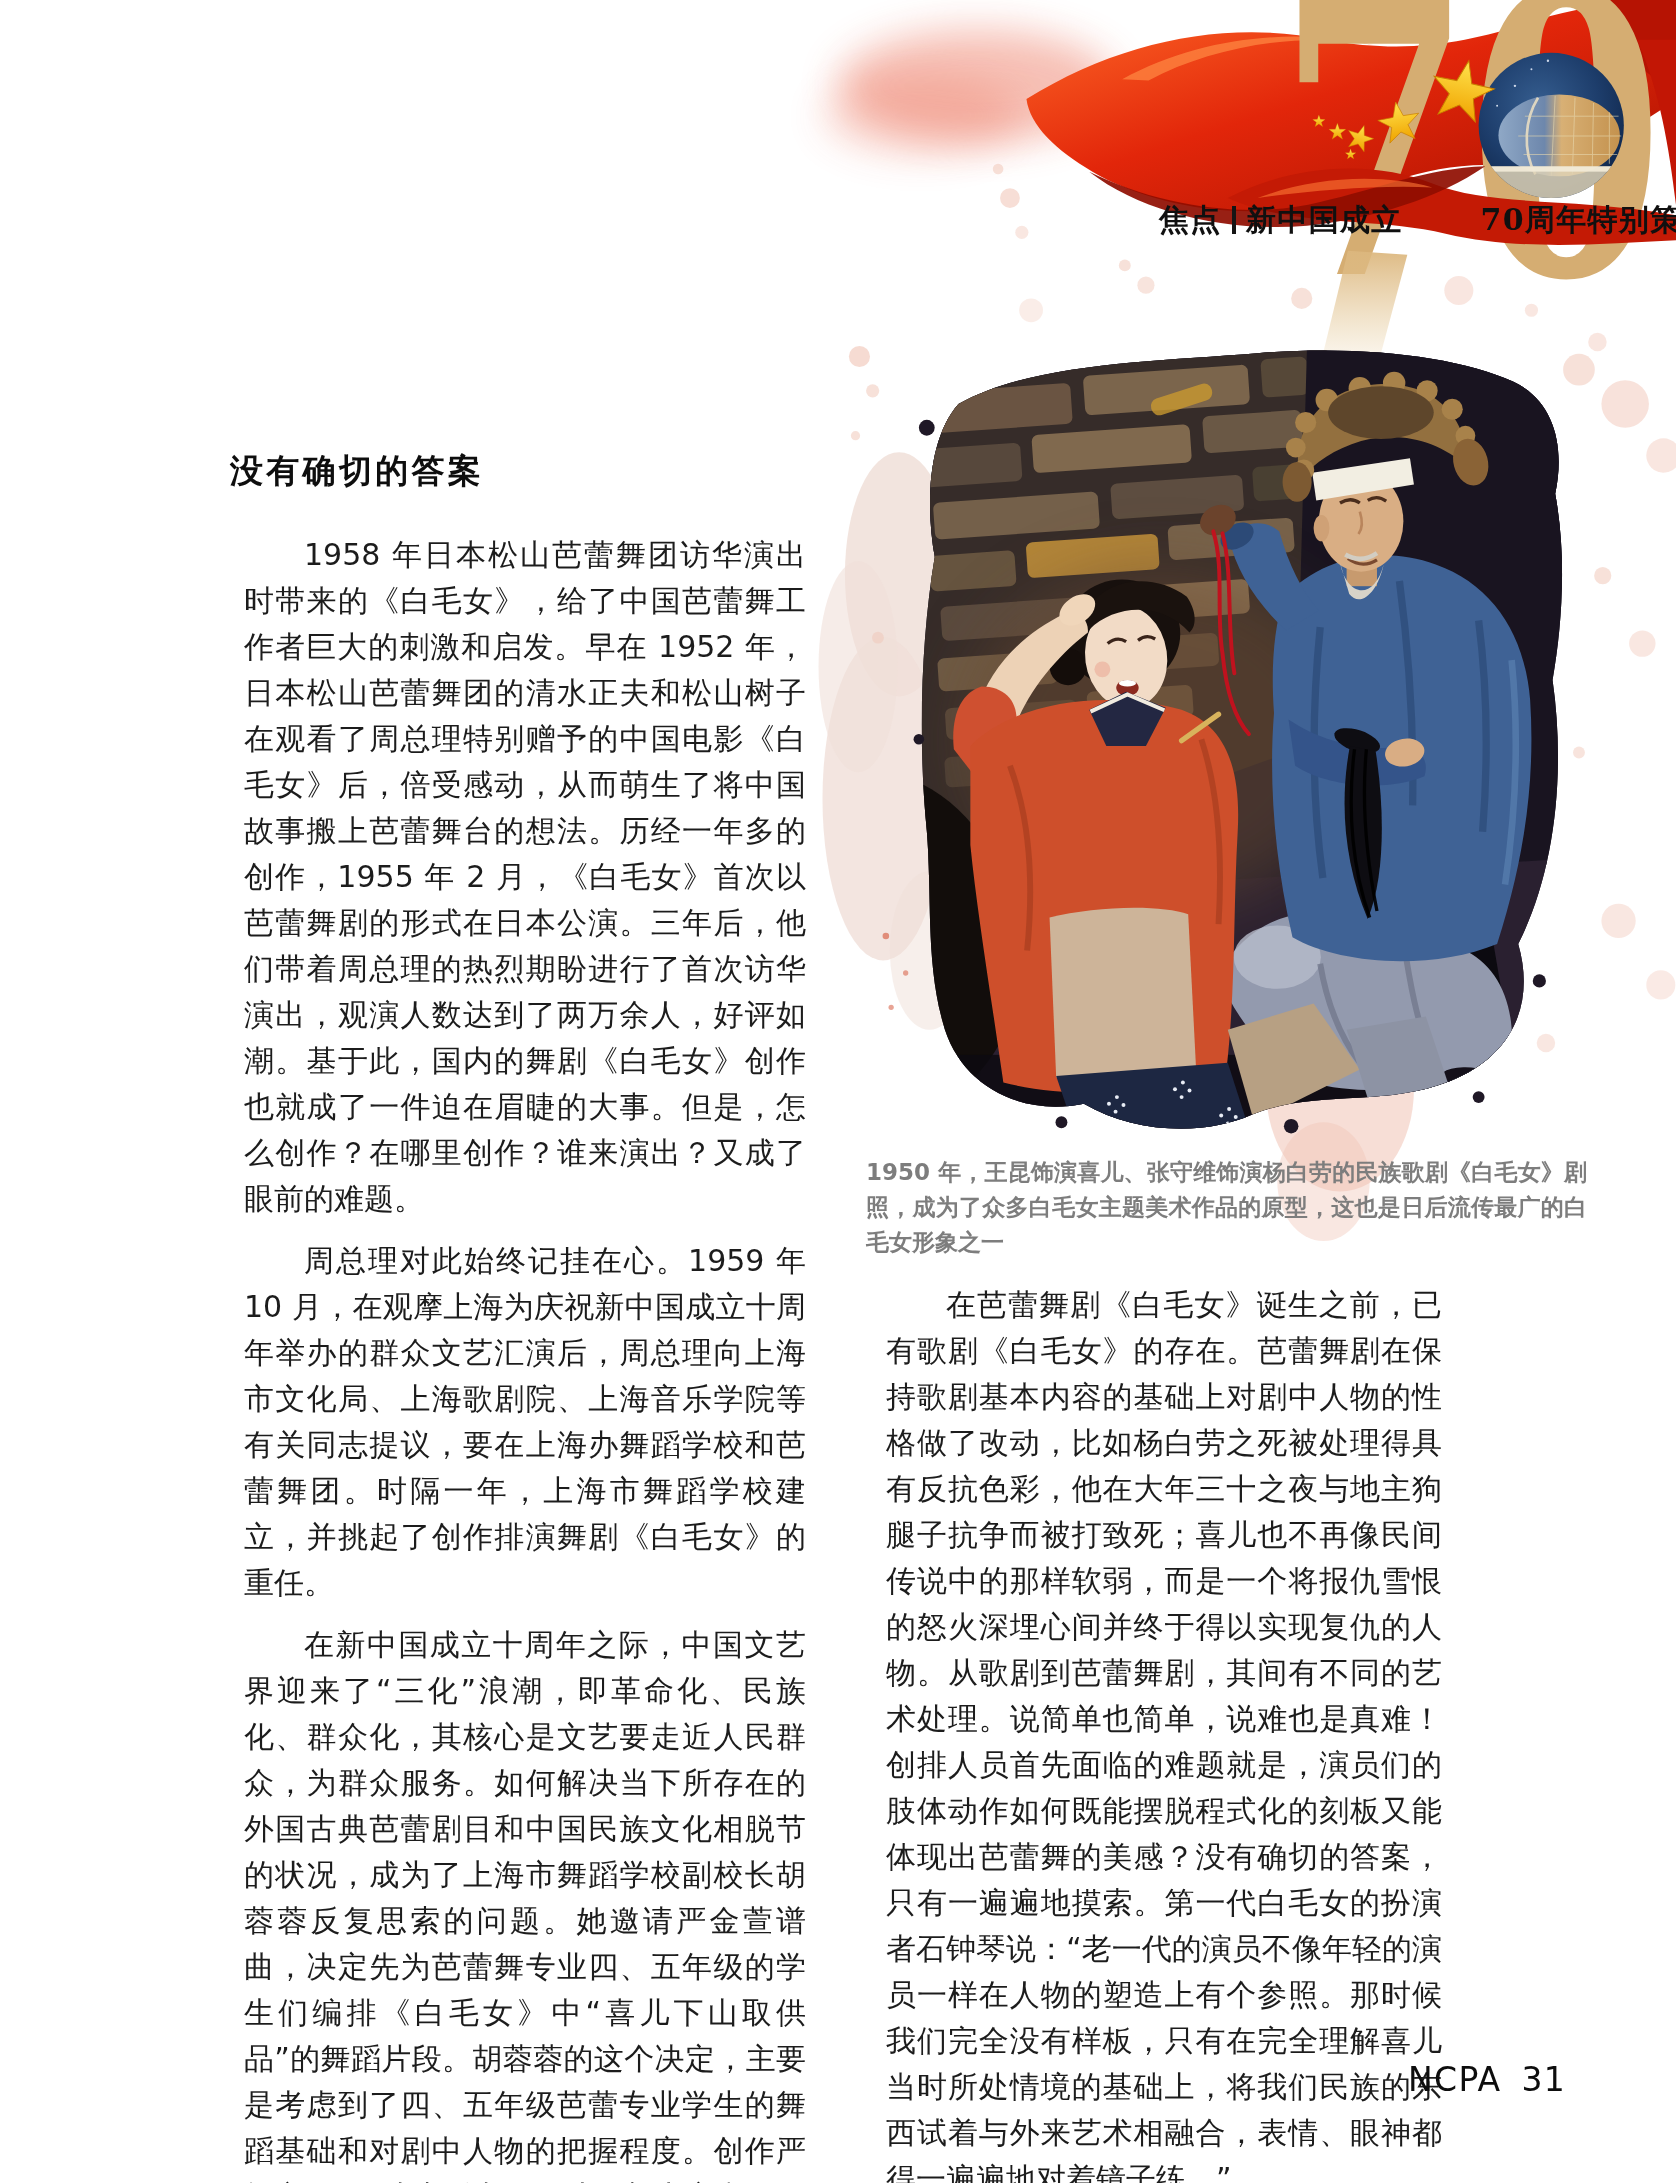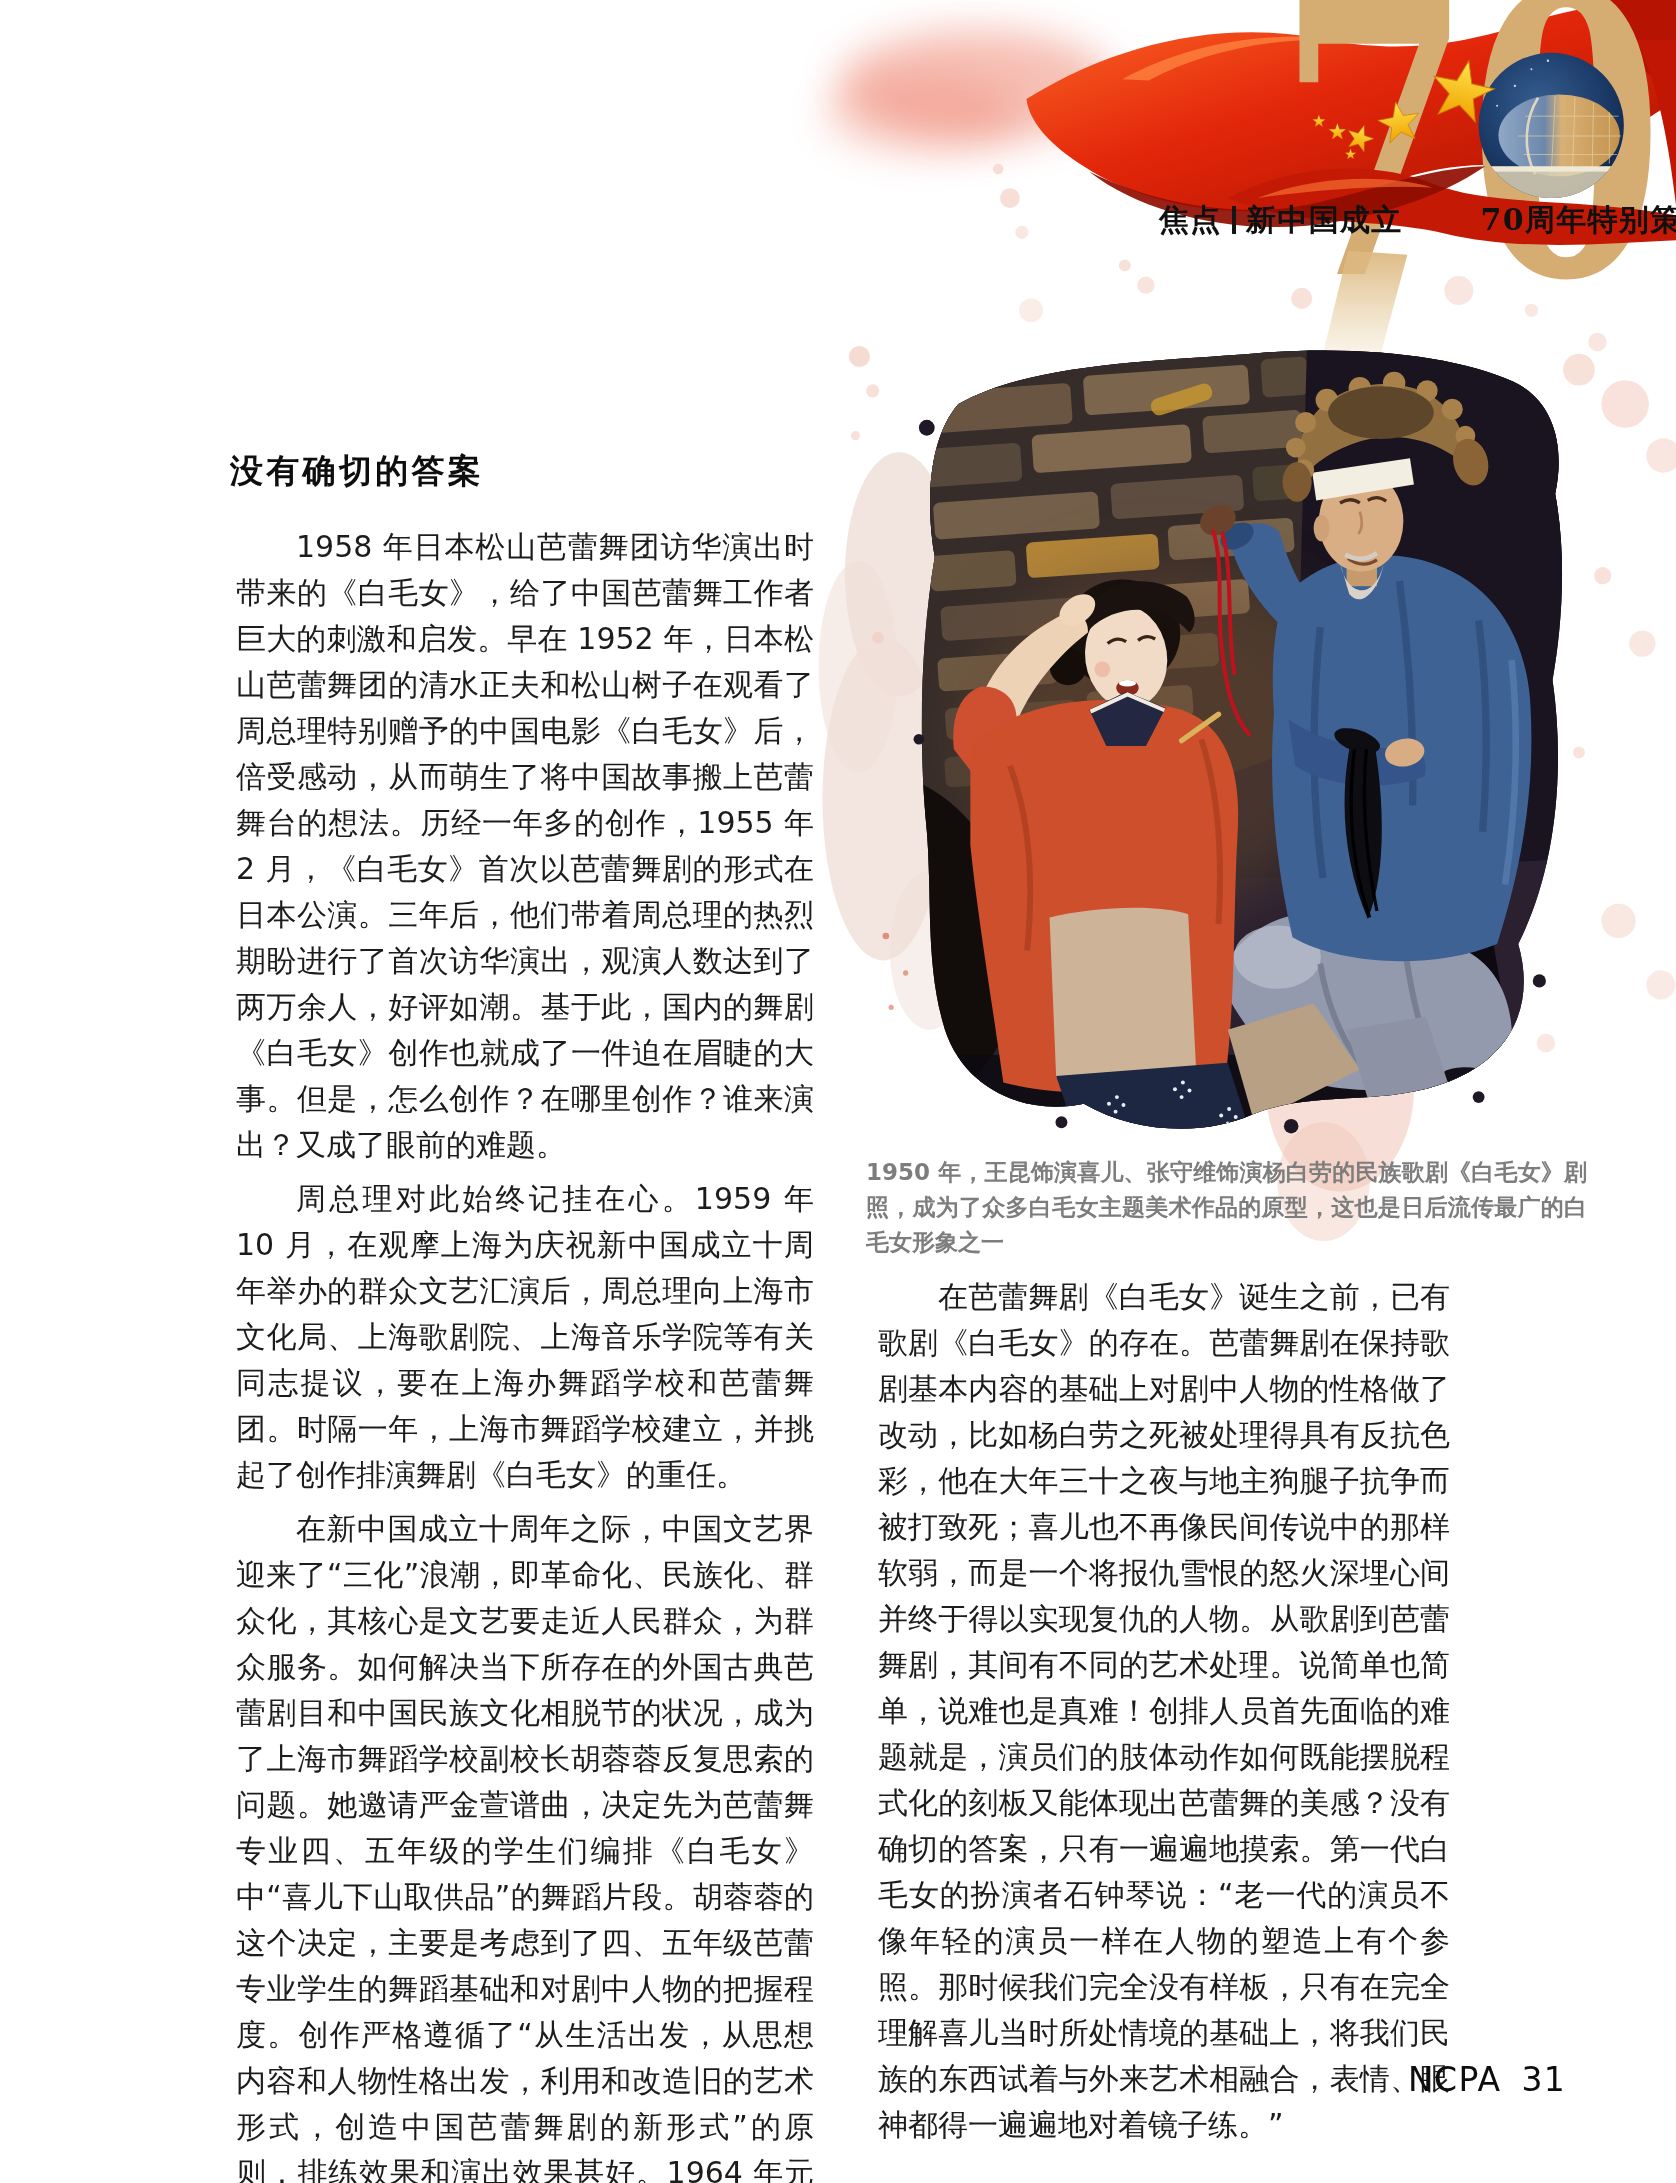--- a/index.html
+++ b/index.html
@@ -12,21 +12,21 @@
   .strapline .focus{font-family:Liberation Mono, monospace;font-weight:900;}
   .strapline .sep{width:3.3px;height:28px;background:#151515;margin:0 10.6px;flex:0 0 auto;}
   .strapline .serif{font-family:"DejaVu Serif","Liberation Serif",serif;}
   .strapline .gap{width:78px;flex:0 0 auto;}
 
   .headline{position:absolute;left:230px;top:449px;font-size:33px;font-weight:bold;
             color:#0e0e0e;letter-spacing:3.3px;z-index:3;}
 
   .bodycol{position:absolute;font-size:30px;line-height:46px;color:#1c1c1c;
            text-align:justify;text-justify:inter-character;z-index:3;}
-  .bodycol p{margin:8px;text-indent:2em;}
+  .bodycol p{margin:16px;text-indent:2em;}
   .col-left{left:228px;top:516px;width:594px;}
   .col-right{left:870px;top:1266px;width:588px;}
 
   .caption{position:absolute;left:866px;top:1155px;width:721px;font-size:23px;line-height:35px;
            font-weight:bold;color:#7d7d7d;text-align:justify;z-index:3;}
 
   .pageno{position:absolute;left:1320px;top:2060px;width:246px;display:flex;justify-content:flex-end;
           align-items:baseline;gap:20px;font-size:33px;color:#0d0d0d;letter-spacing:1.3px;z-index:3;}
 </style>
 </head>

